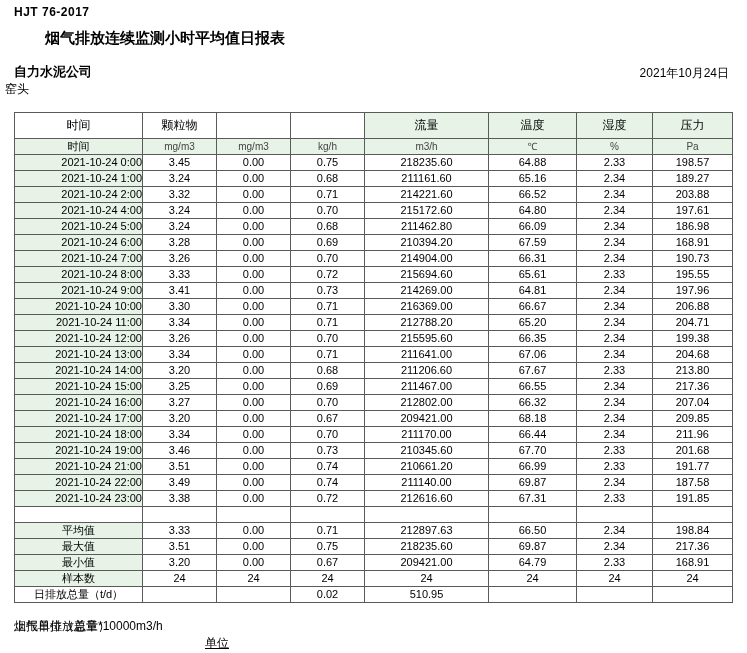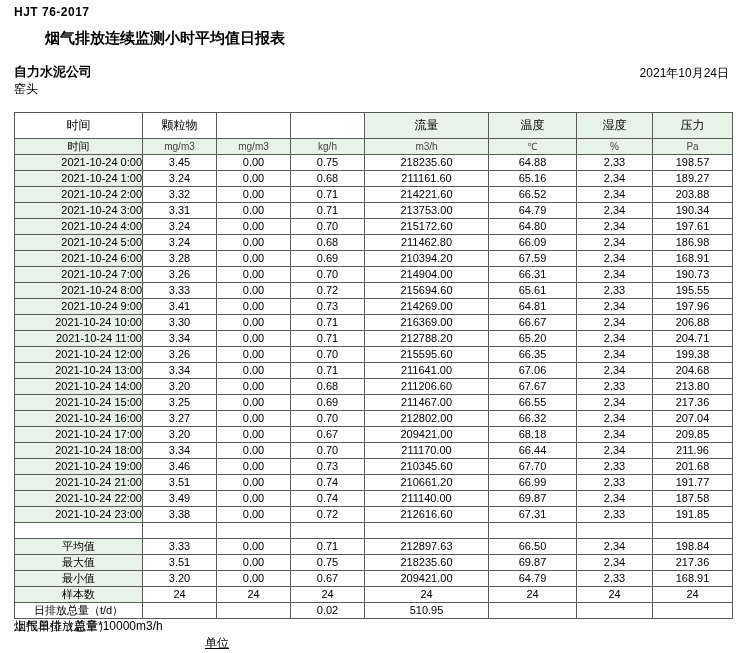--- a/index.html
+++ b/index.html
@@ -40,21 +40,21 @@
   }
   .company {
     position: absolute;
     left: 14px;
     top: 63px;
     font-size: 13px;
     font-weight: bold;
   }
   .facility {
     position: absolute;
-    left: 14px;
+    left: 5px;
     top: 81px;
     font-size: 12px;
   }
   .report-date {
     position: absolute;
     right: 18px;
     top: 65px;
     font-size: 12px;
   }
   table.data {
@@ -196,30 +196,20 @@
         <td class="time-cell">2021-10-24 2:00</td>
         <td>3.32</td>
         <td>0.00</td>
         <td>0.71</td>
         <td>214221.60</td>
         <td>66.52</td>
         <td>2.34</td>
         <td>203.88</td>
       </tr>
       <tr class="data-row">
-        <td class="time-cell">2021-10-24 3:00</td>
-        <td>3.31</td>
-        <td>0.00</td>
-        <td>0.71</td>
-        <td>213753.00</td>
-        <td>64.79</td>
-        <td>2.34</td>
-        <td>190.34</td>
-      </tr>
-      <tr class="data-row">
         <td class="time-cell">2021-10-24 4:00</td>
         <td>3.24</td>
         <td>0.00</td>
         <td>0.70</td>
         <td>215172.60</td>
         <td>64.80</td>
         <td>2.34</td>
         <td>197.61</td>
       </tr>
       <tr class="data-row">

